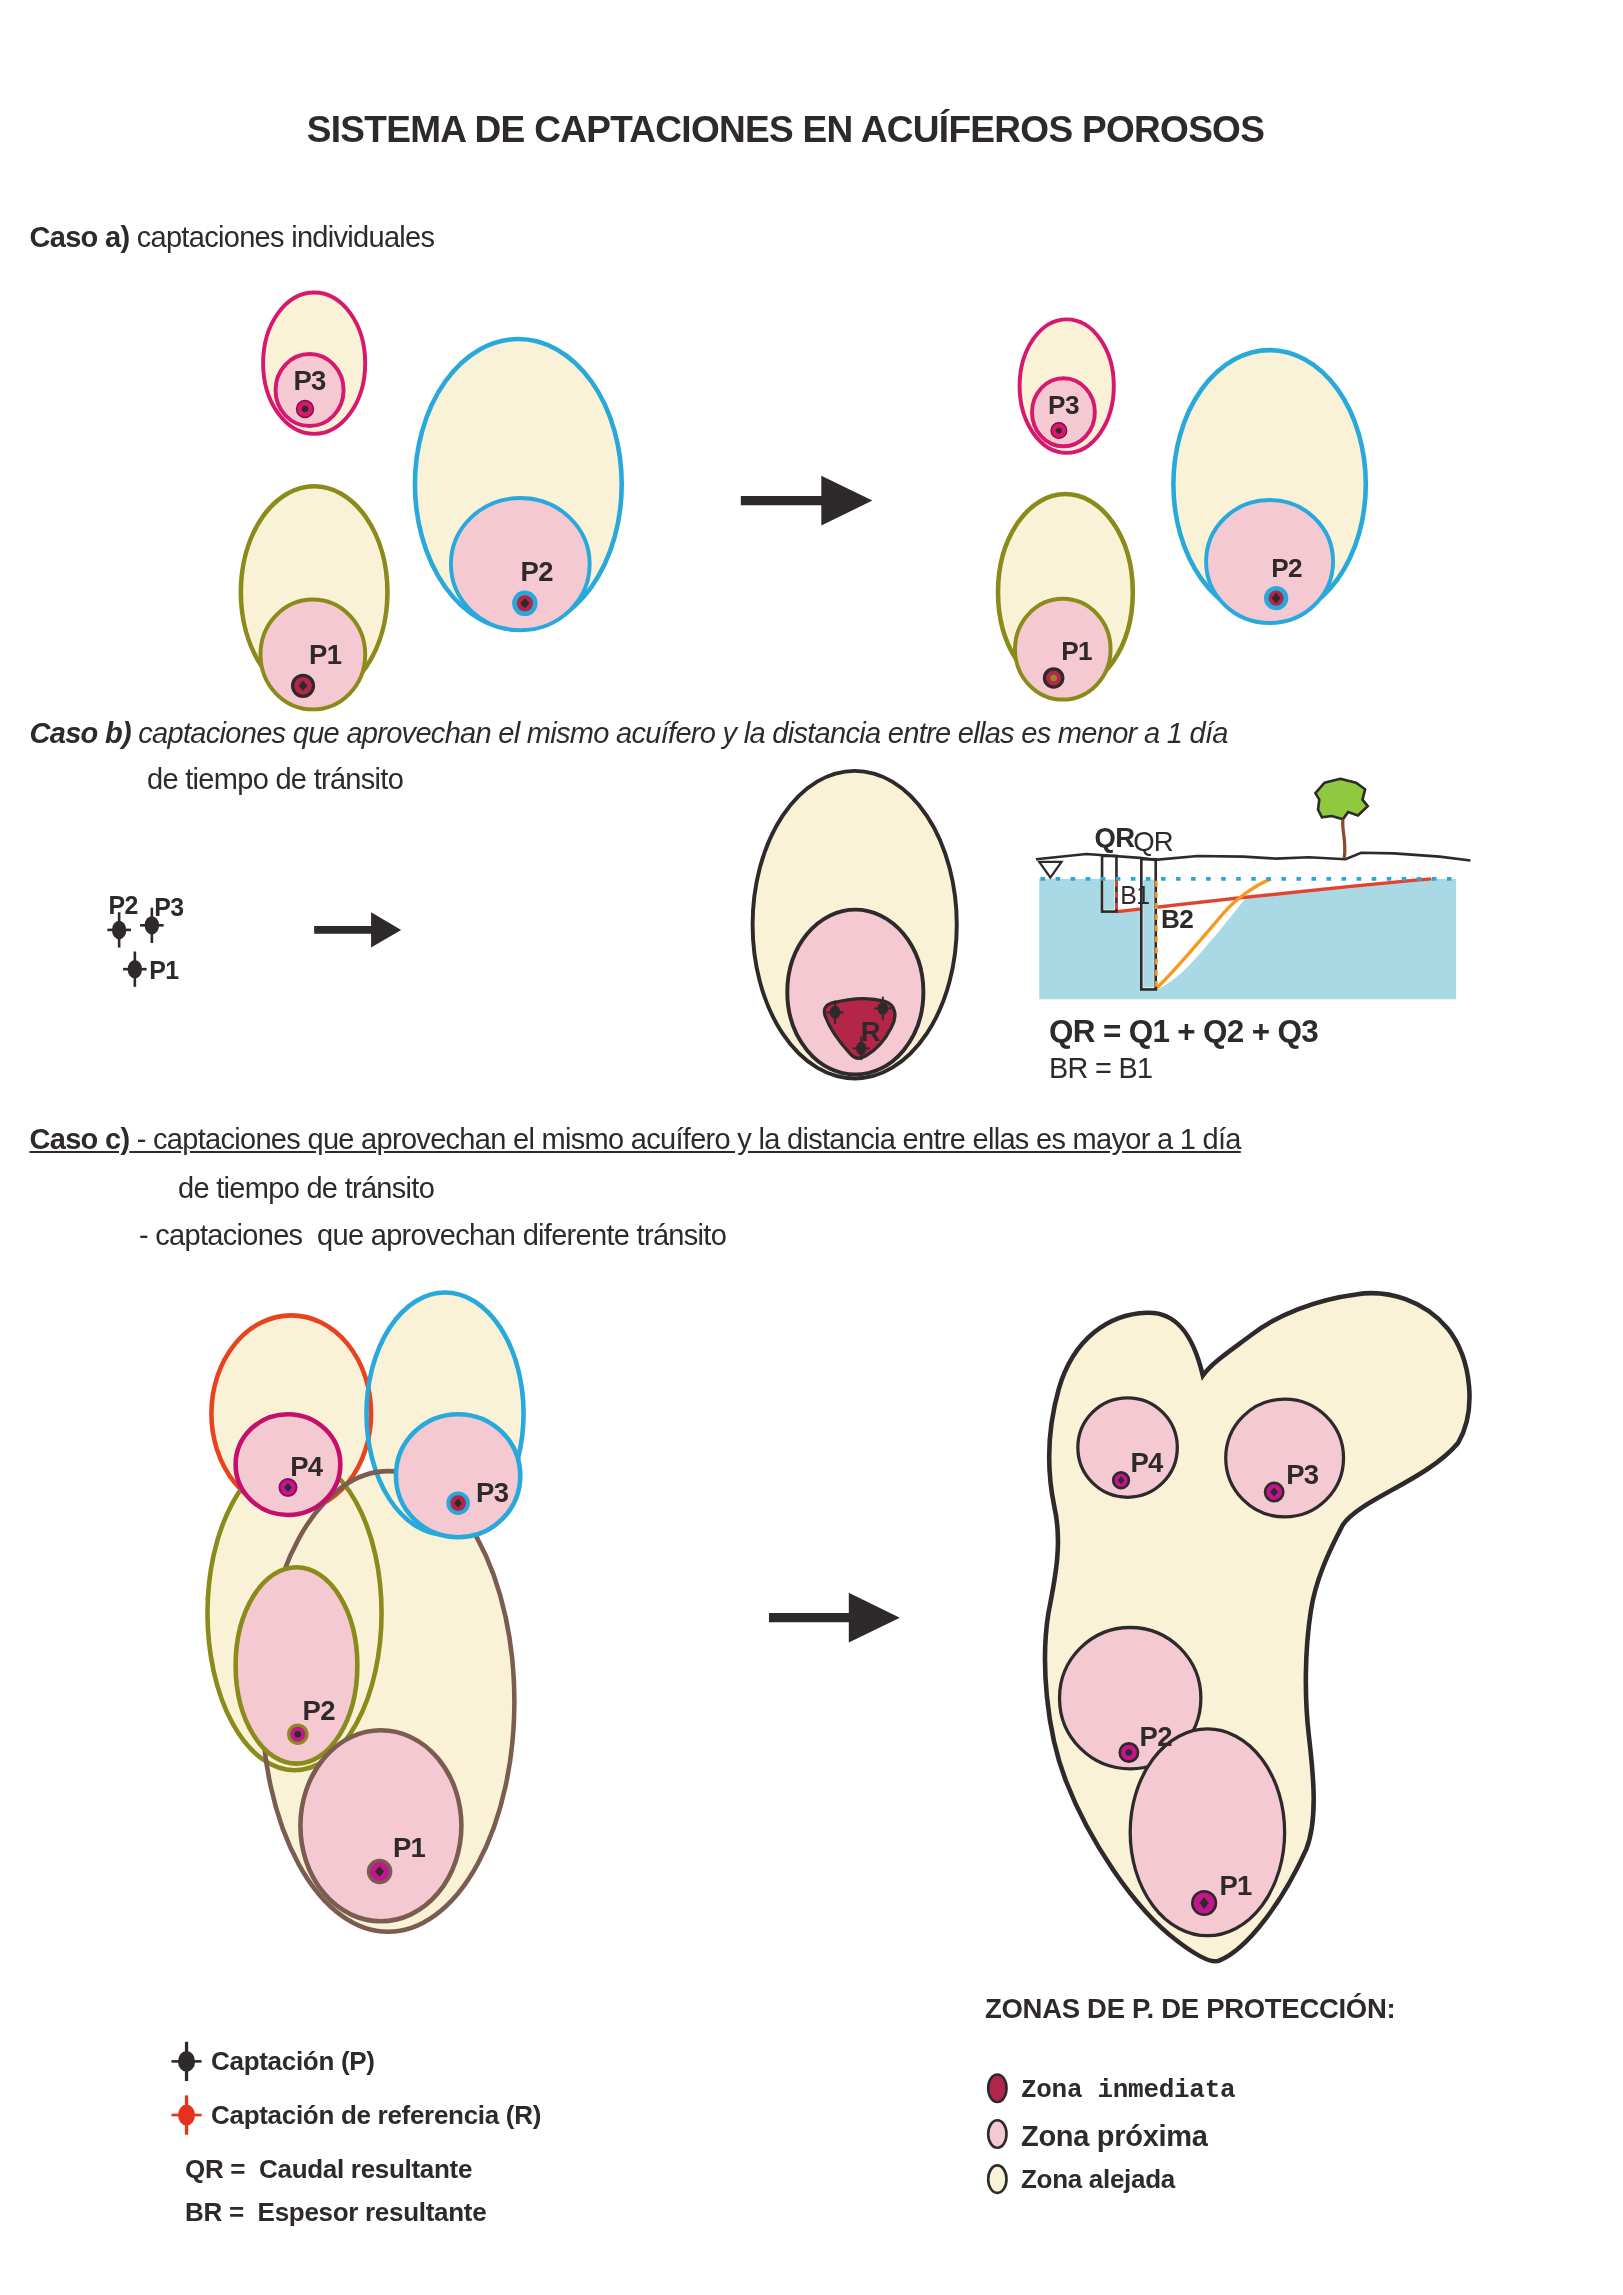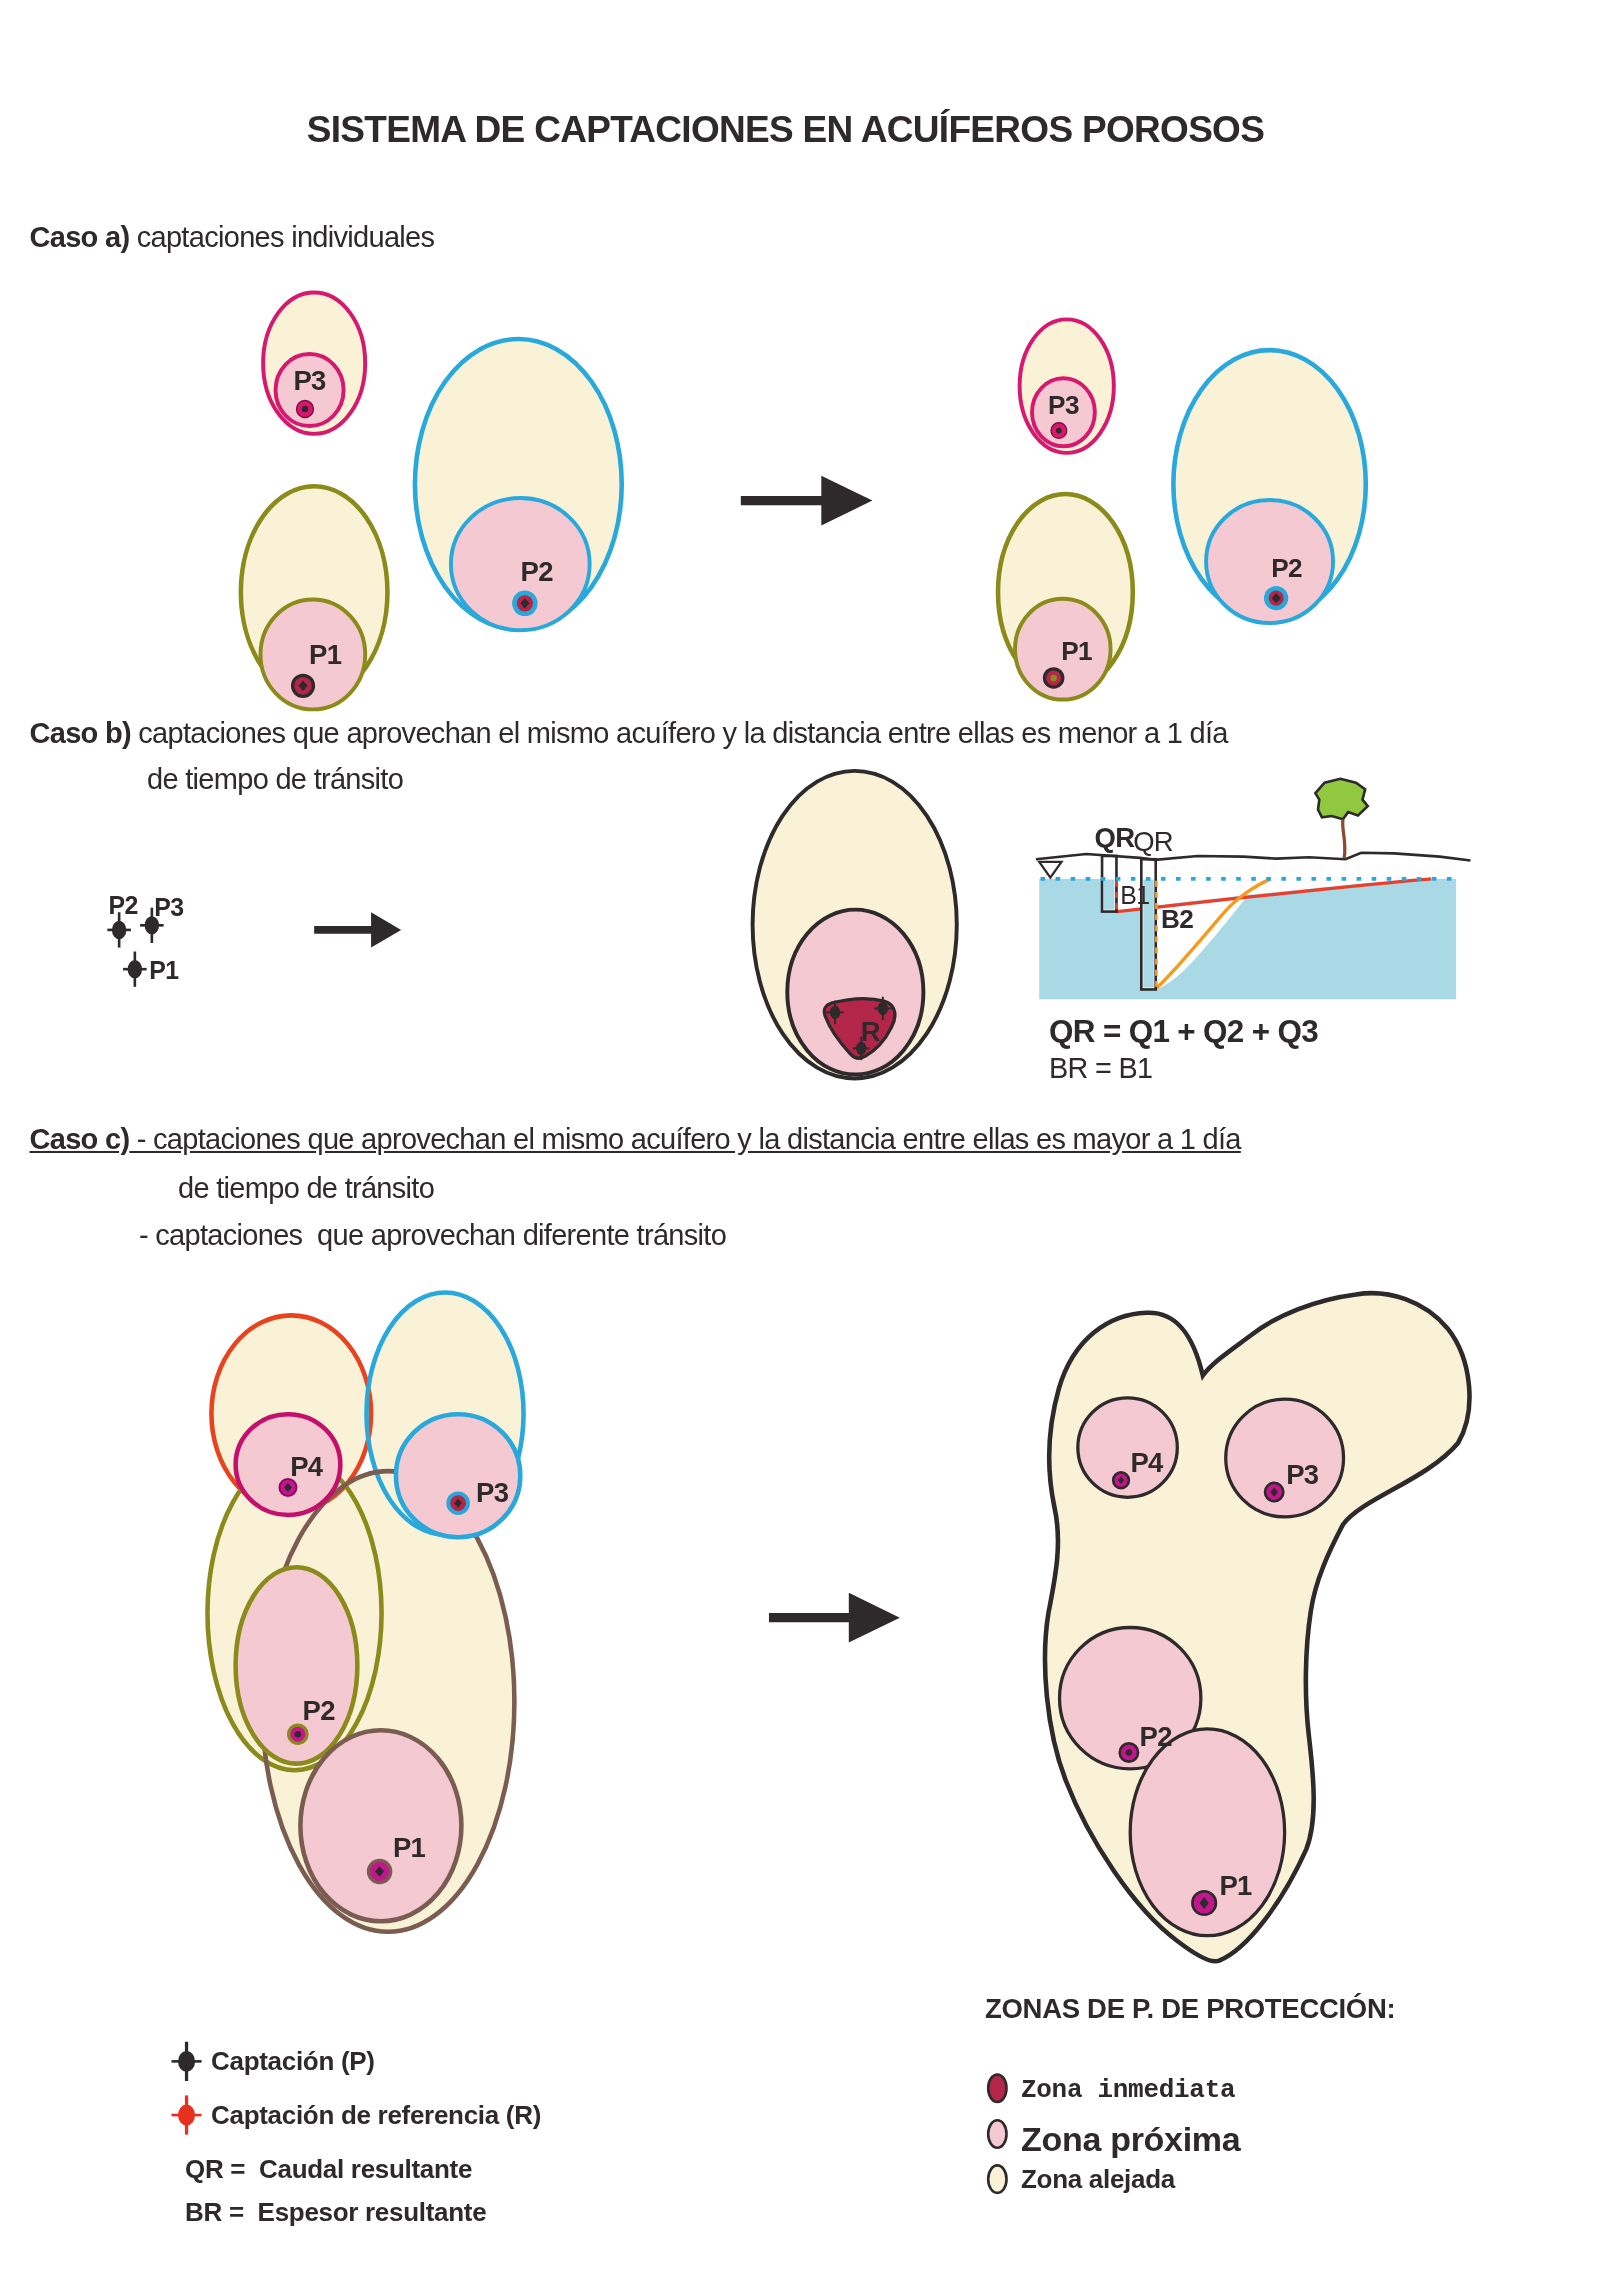--- a/index.html
+++ b/index.html
@@ -18,35 +18,35 @@
 <body>
 
 <div id="page">
 
   <div class="abs ttl" style="left:157px;top:109px;width:1257px;">
     <span>SISTEMA DE CAPTACIONES EN ACUÍFEROS POROSOS</span>
   </div>
 
   <div class="abs case-line" style="left:29.5px;top:221px;"><b>Caso a)</b><span> captaciones individuales</span></div>
 
-  <div class="abs case-line" style="left:29.5px;top:717px;"><b>Caso b)</b><span> captaciones que aprovechan el mismo acuífero y la distancia entre ellas es menor a 1 día</span></div>
+  <div class="abs case-line" style="left:29.5px;top:717px;font-style:italic;"><b>Caso b)</b><span> captaciones que aprovechan el mismo acuífero y la distancia entre ellas es menor a 1 día</span></div>
   <div class="abs case-line" style="left:147px;top:763px;"><span>de tiempo de tránsito</span></div>
 
   <div class="abs case-line" style="left:29.5px;top:1123px;text-decoration:underline;"><b>Caso c)</b><span> - captaciones que aprovechan el mismo acuífero y la distancia entre ellas es mayor a 1 día</span></div>
   <div class="abs case-line" style="left:178px;top:1172px;"><span>de tiempo de tránsito</span></div>
   <div class="abs case-line" style="left:139px;top:1219px;"><span>- captaciones  que aprovechan diferente tránsito</span></div>
 
   <div class="abs leg" style="left:211px;top:2046px;font-size:26px;">Captación (P)</div>
   <div class="abs leg" style="left:211px;top:2100px;font-size:26px;">Captación de referencia (R)</div>
   <div class="abs leg" style="left:185px;top:2154px;font-size:26px;">QR =  Caudal resultante</div>
   <div class="abs leg" style="left:185px;top:2197px;font-size:26px;">BR =  Espesor resultante</div>
 
   <div class="abs leg" style="left:985px;top:1993px;font-size:27.5px;">ZONAS DE P. DE PROTECCIÓN:</div>
   <div class="abs leg" style="left:1021px;top:2075px;font-size:26px;font-family:Liberation Mono, monospace;">Zona inmediata</div>
-  <div class="abs leg" style="left:1021px;top:2120px;font-size:34px;">Zona próxima</div>
+  <div class="abs leg" style="left:1021px;top:2120px;font-size:29px;">Zona próxima</div>
   <div class="abs leg" style="left:1021px;top:2164px;font-size:26px;text-align:right;">Zona alejada</div>
 
   <svg width="1623" height="2295" viewBox="0 0 2480 3507">
 
     <g>
       <ellipse cx="480" cy="555" rx="78" ry="108" fill="#F9F2D7" stroke="#D6186E" stroke-width="6"></ellipse>
       <ellipse cx="473" cy="596" rx="52" ry="55" fill="#F5C9D2" stroke="#D6186E" stroke-width="6"></ellipse>
       <text x="473" y="596" font-size="42" text-anchor="middle">P3</text>
       <circle cx="466" cy="625" r="13" fill="#D6186E" stroke="#7A0E42" stroke-width="2"></circle>
       <circle cx="466" cy="625" r="5" fill="#2E2A2B"></circle>

